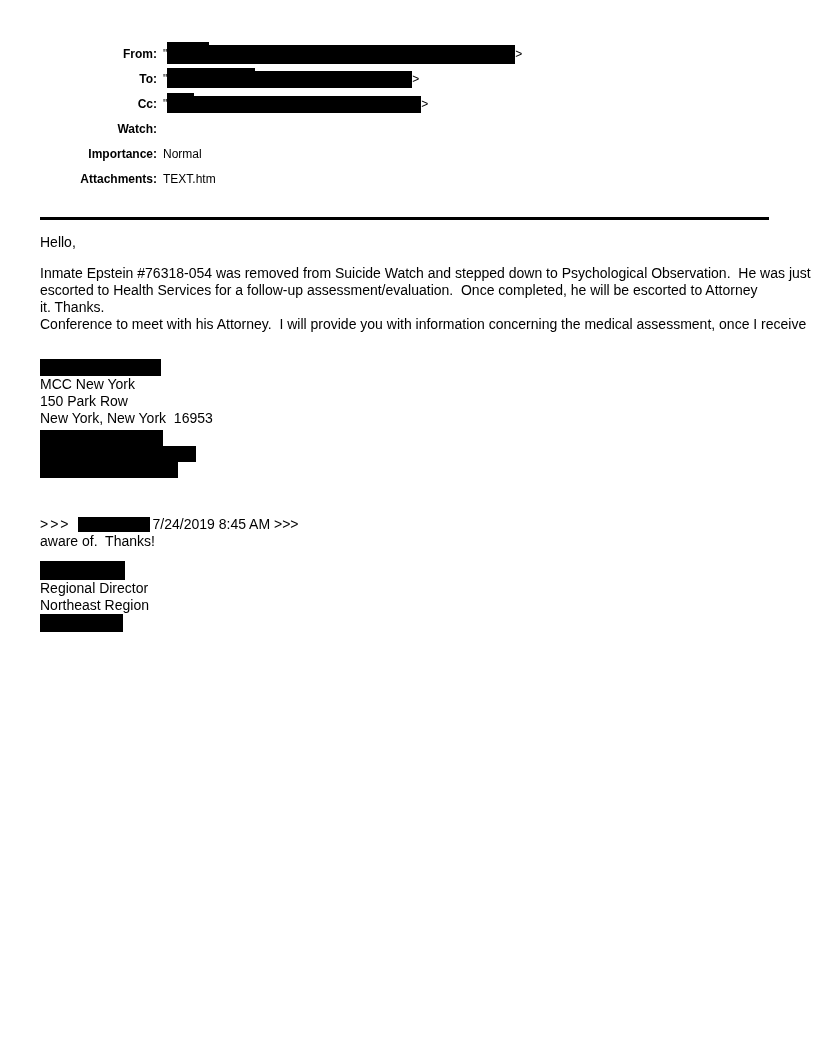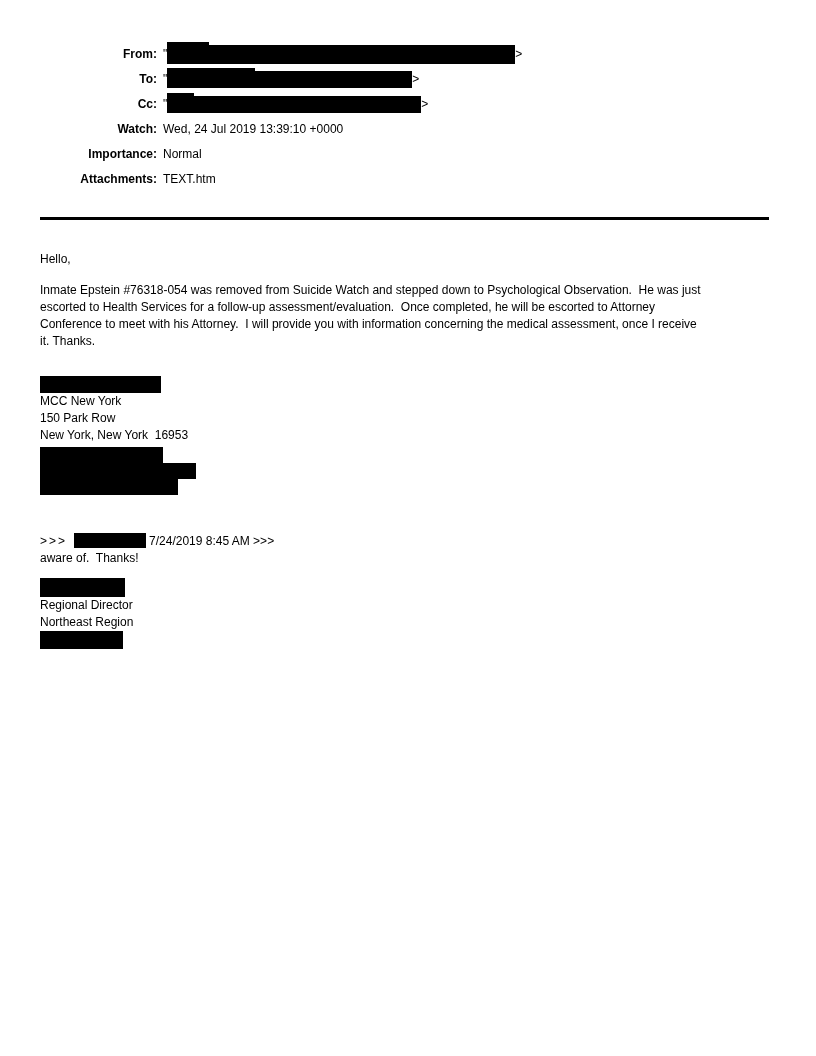--- a/index.html
+++ b/index.html
@@ -24,21 +24,21 @@
   .bar-from { width: 348px; height: 19px; }
   .t-from { width: 42px; }
   .bar-to { width: 245px; height: 17px; }
   .t-to { width: 88px; }
   .bar-cc { width: 254px; height: 17px; }
   .t-cc { width: 27px; }
 
   .rule { margin: 25px 0 0 40px; width: 729px; height: 3px; background: #000; }
 
   
-  .bodytext { margin: 31px 0 0 40px; font-size: 12px; line-height: 17px; }
+  .bodytext { margin: 14px 0 0 40px; font-size: 14px; line-height: 17px; }
   .line { white-space: pre; }
   .para { margin-top: 14px; }
 
   .blockbar { background: #000; }
   .nbar1 { margin-top: 26px; width: 121px; height: 17px; }
 
   .stepped { margin-top: 3px; }
   .step1 { width: 123px; height: 16px; }
   .step2 { width: 156px; height: 16px; }
   .step3 { width: 138px; height: 16px; }
@@ -69,21 +69,20 @@
     </div>
 
     <div class="hrow">
       <div class="hlabel">Cc:</div>
       <div class="hvalue"><span>"</span><span class="redbar bar-cc"><span class="tab t-cc"></span></span><span>&gt;</span></div>
     </div>
 
 
     <div class="hrow">
       <div class="hlabel">Watch:</div>
-      <div class="hvalue">Wed, 24 Jul 2019 13:39:10 +0000</div>
     </div>
 
     <div class="hrow">
       <div class="hlabel">Importance:</div>
       <div class="hvalue">Normal</div>
     </div>
 
     <div class="hrow">
       <div class="hlabel">Attachments:</div>
       <div class="hvalue">TEXT.htm</div>
@@ -93,22 +92,22 @@
 
   <div class="rule"></div>
 
   <div class="bodytext">
 
     <div class="line">Hello,</div>
 
     <div class="para">
       <div class="line">Inmate Epstein #76318-054 was removed from Suicide Watch and stepped down to Psychological Observation.  He was just</div>
       <div class="line">escorted to Health Services for a follow-up assessment/evaluation.  Once completed, he will be escorted to Attorney</div>
+      <div class="line">it. Thanks.</div>
       <div class="line">Conference to meet with his Attorney.  I will provide you with information concerning the medical assessment, once I receive</div>
-      <div class="line">it. Thanks.</div>
     </div>
 
     <div class="blockbar nbar1"></div>
     <div class="line">MCC New York</div>
     <div class="line">150 Park Row</div>
     <div class="line">New York, New York  16953</div>
 
     <div class="stepped">
       <div class="blockbar step1"></div>
       <div class="blockbar step2"></div>

